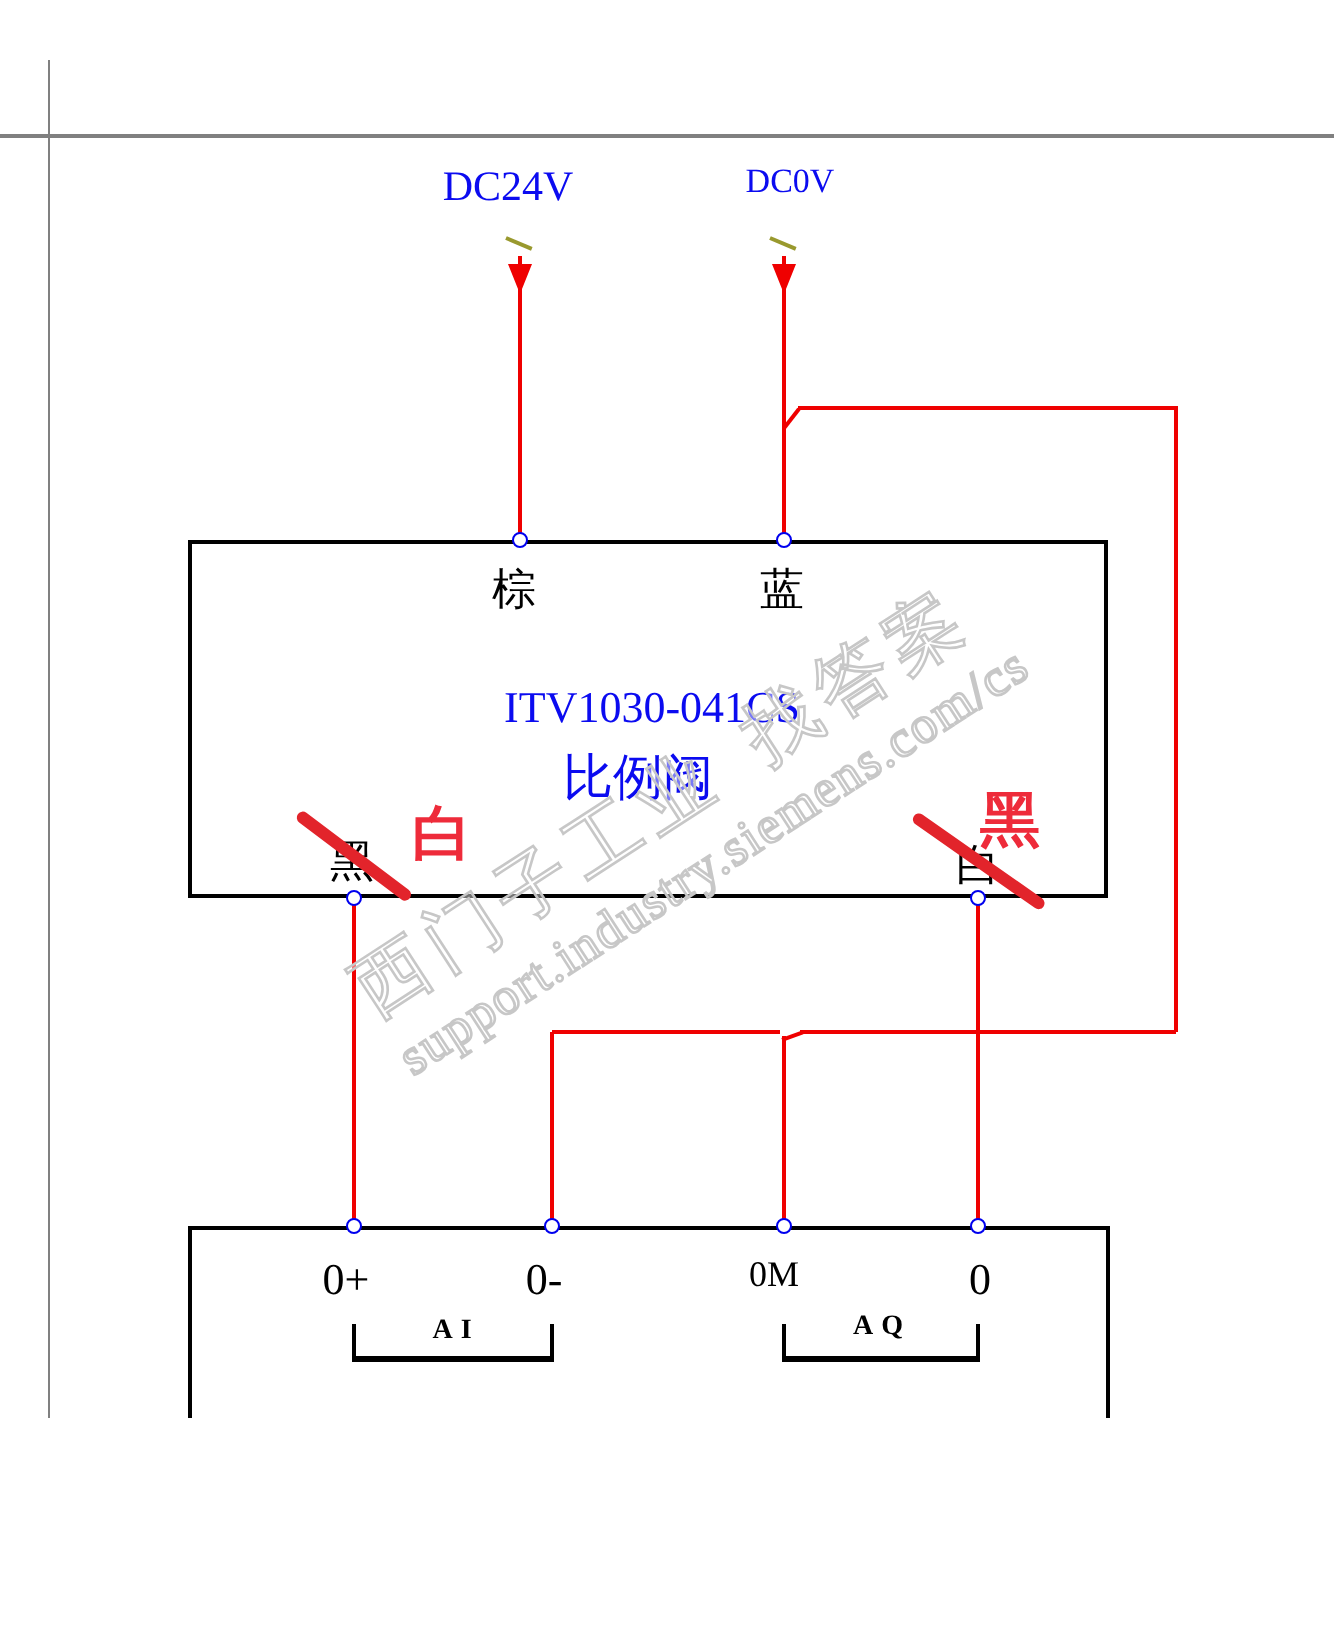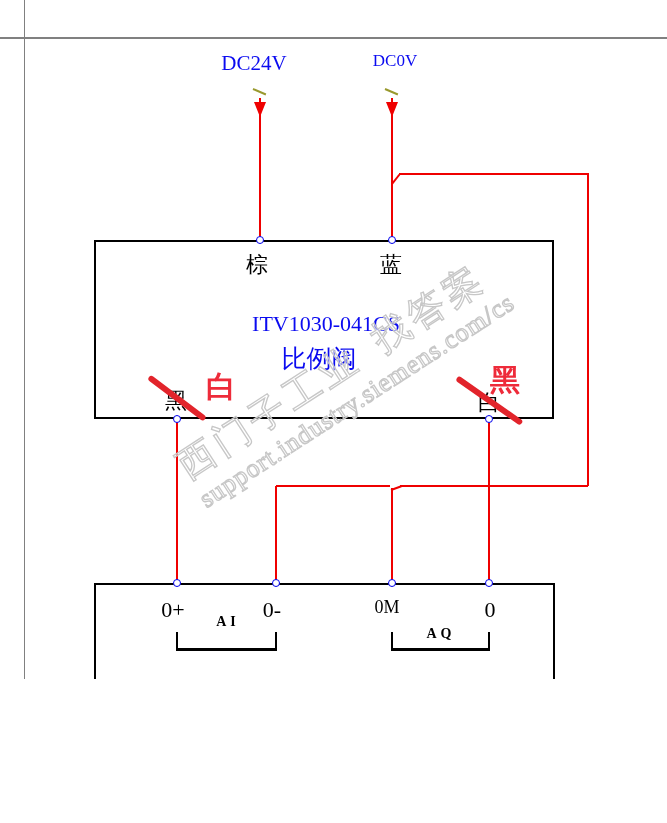--- a/index.html
+++ b/index.html
@@ -1,18 +1,19 @@
 <!DOCTYPE html>
 <html><head>
 <meta charset="utf-8">
 <style>
   html,body{margin:0;padding:0;background:#ffffff;}
   #canvas{
     position:relative;width:667px;height:679px;background:#ffffff;overflow:hidden;
     font-family:"Liberation Serif","DejaVu Serif",serif;
+    margin-top:30px;
   }
   .line{position:absolute;}
   
   .frame{background:#808080;}
   
   .wire{background:#ef0000;z-index:1;}
   .diag{transform-origin:0 50%;}
   
   .box{position:absolute;border:2.5px solid #000;box-sizing:border-box;background:transparent;z-index:2;}
   
@@ -94,21 +95,21 @@
 
   <div class="box" style="left:94px;top:583px;width:461px;height:180px;"></div>
   <div class="lbl" style="left:173px;top:597px;font-size:22px;">0+</div>
   <div class="lbl" style="left:272px;top:597px;font-size:22px;">0-</div>
   <div class="lbl" style="left:387px;top:597px;font-size:18px;">0M</div>
   <div class="lbl" style="left:490px;top:597px;font-size:22px;">0</div>
 
   <div class="line bracket" style="left:175.7px;top:632px;width:2.5px;height:18px;"></div>
   <div class="line bracket" style="left:274.5px;top:632px;width:2.5px;height:18px;"></div>
   <div class="line bracket" style="left:175.7px;top:648px;width:101px;height:2.5px;"></div>
-  <div class="lbl grp" style="left:228px;top:614px;text-align:right;">AI</div>
+  <div class="lbl grp" style="left:228px;top:628px;text-align:right;">AI</div>
 
   <div class="line bracket" style="left:390.7px;top:632px;width:2.5px;height:18px;"></div>
   <div class="line bracket" style="left:487.5px;top:632px;width:2.5px;height:18px;"></div>
   <div class="line bracket" style="left:390.7px;top:648px;width:99px;height:2.5px;"></div>
   <div class="lbl grp" style="left:441px;top:626px;">AQ</div>
 
   <div class="term" style="left:256px;top:236px;"></div>
   <div class="term" style="left:388px;top:236px;"></div>
   <div class="term" style="left:173px;top:415px;"></div>
   <div class="term" style="left:485px;top:415px;"></div>

